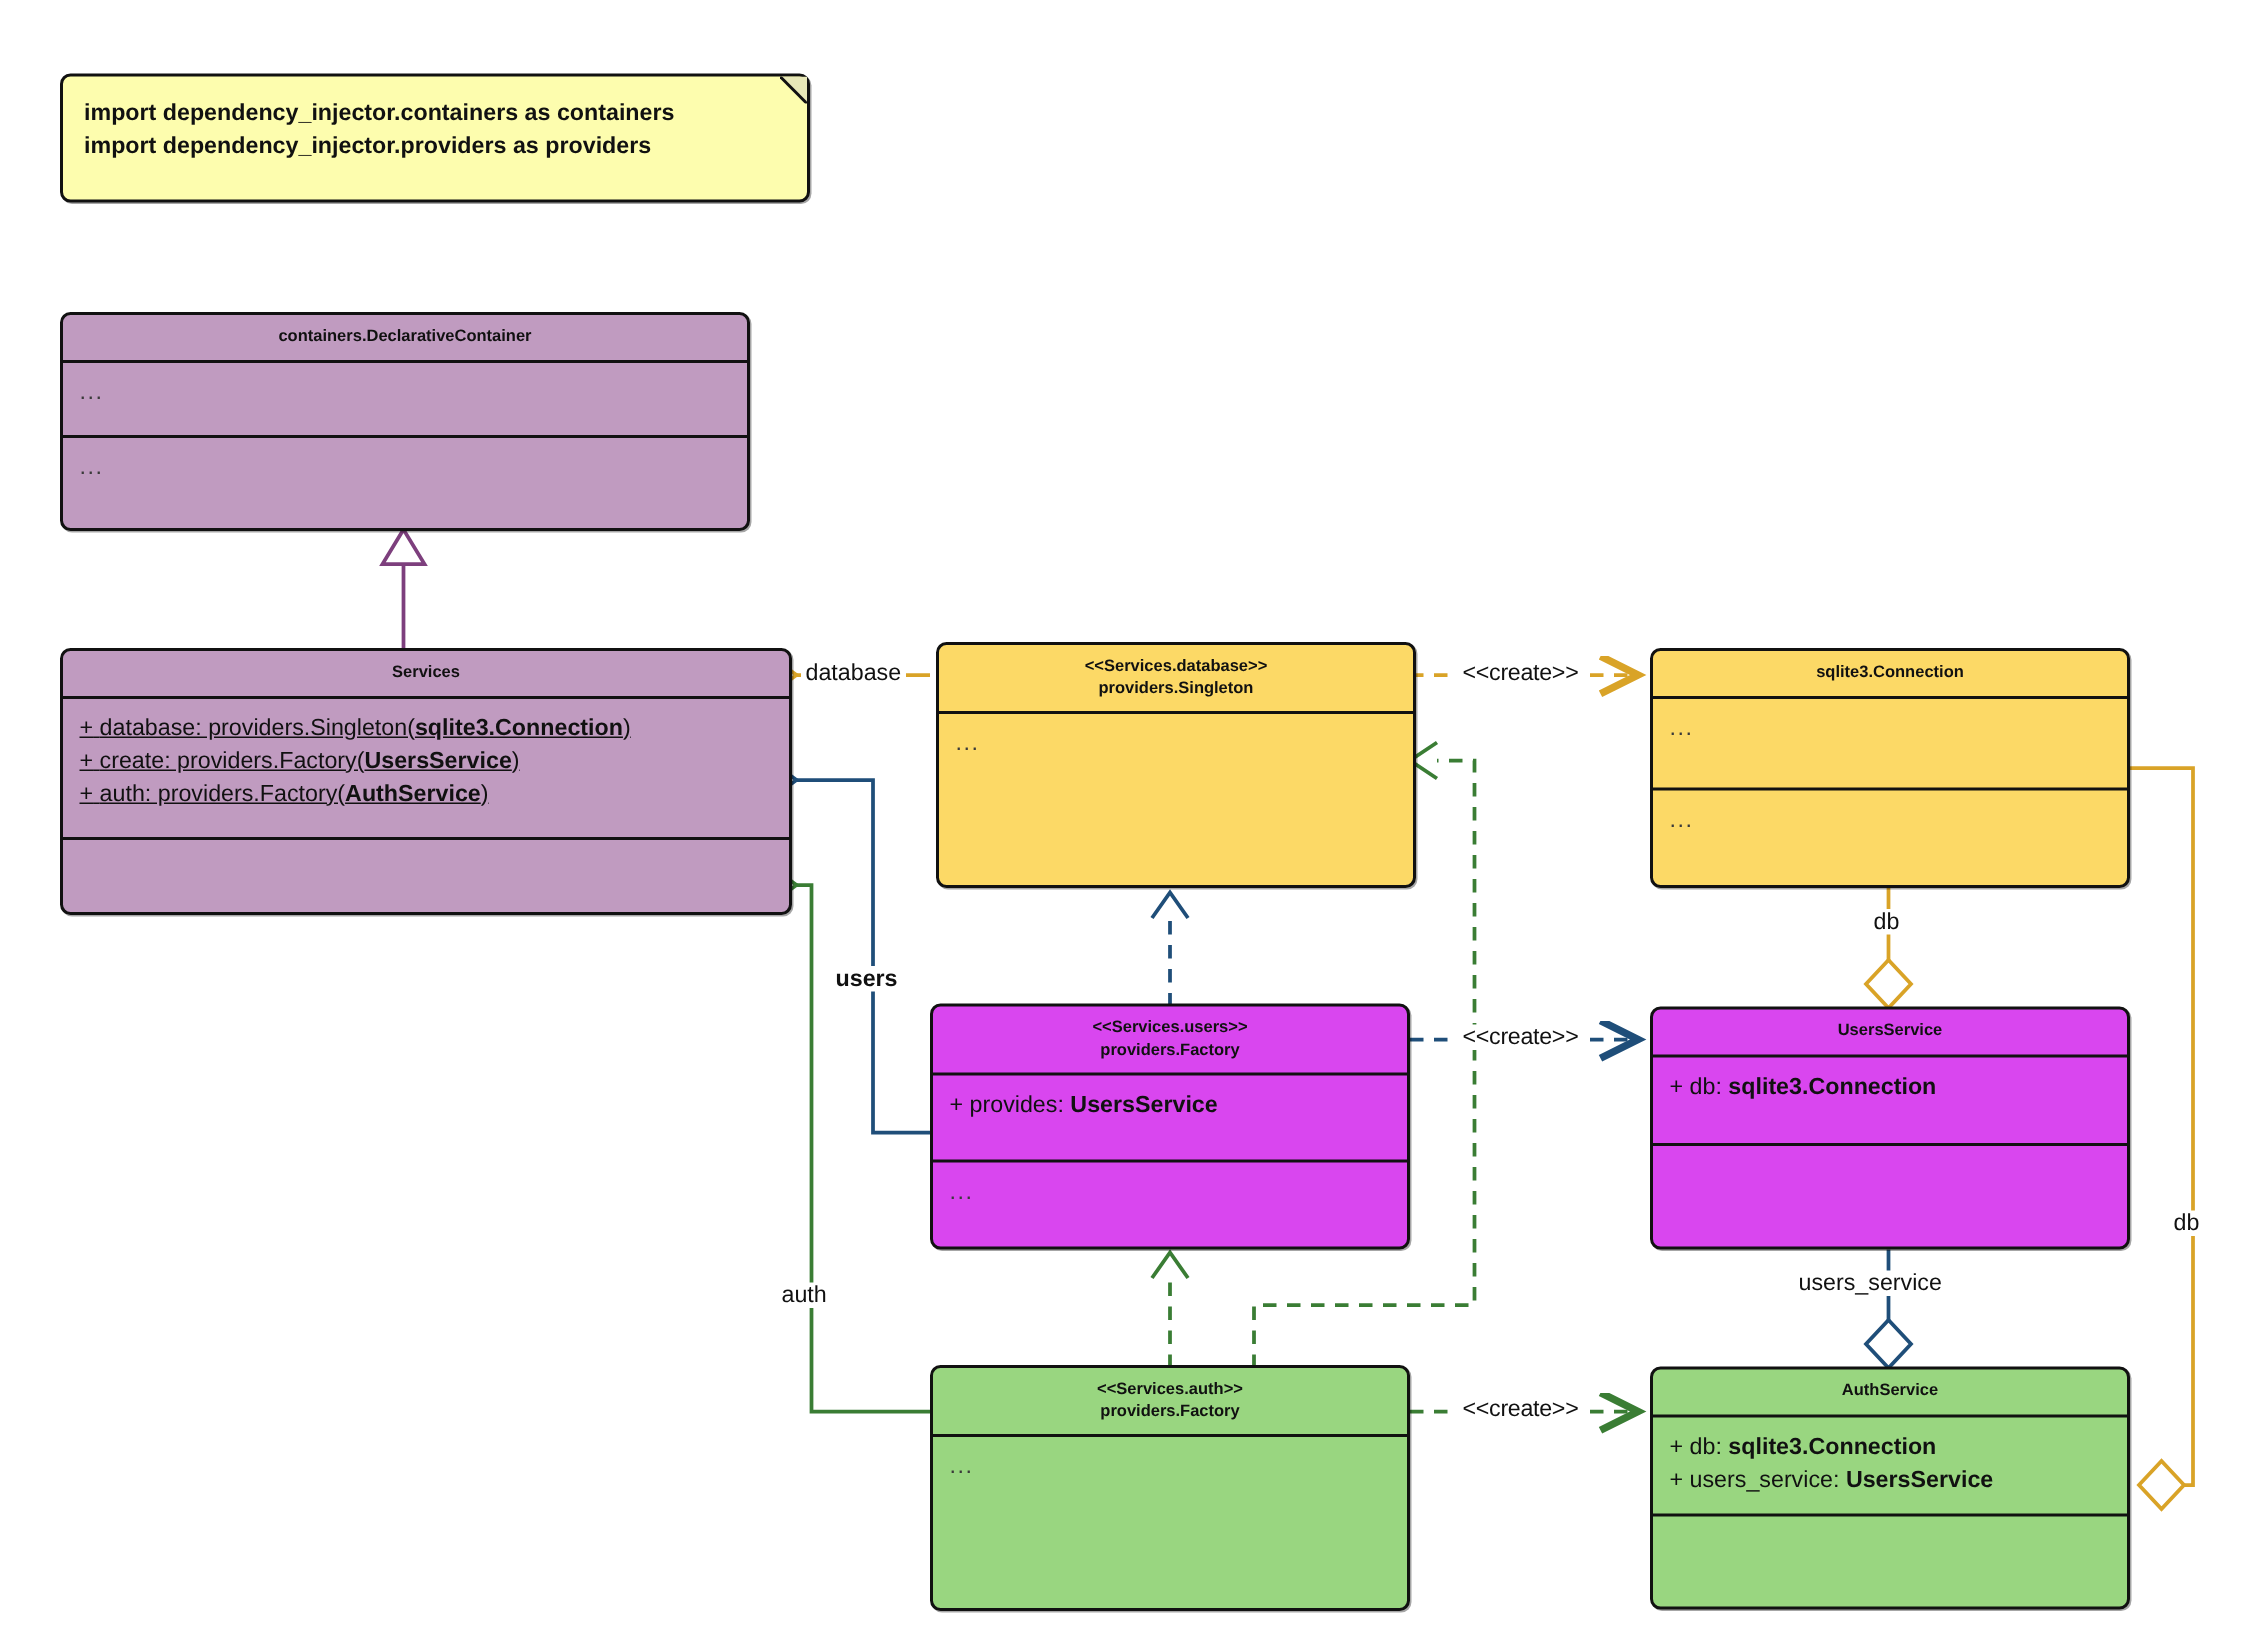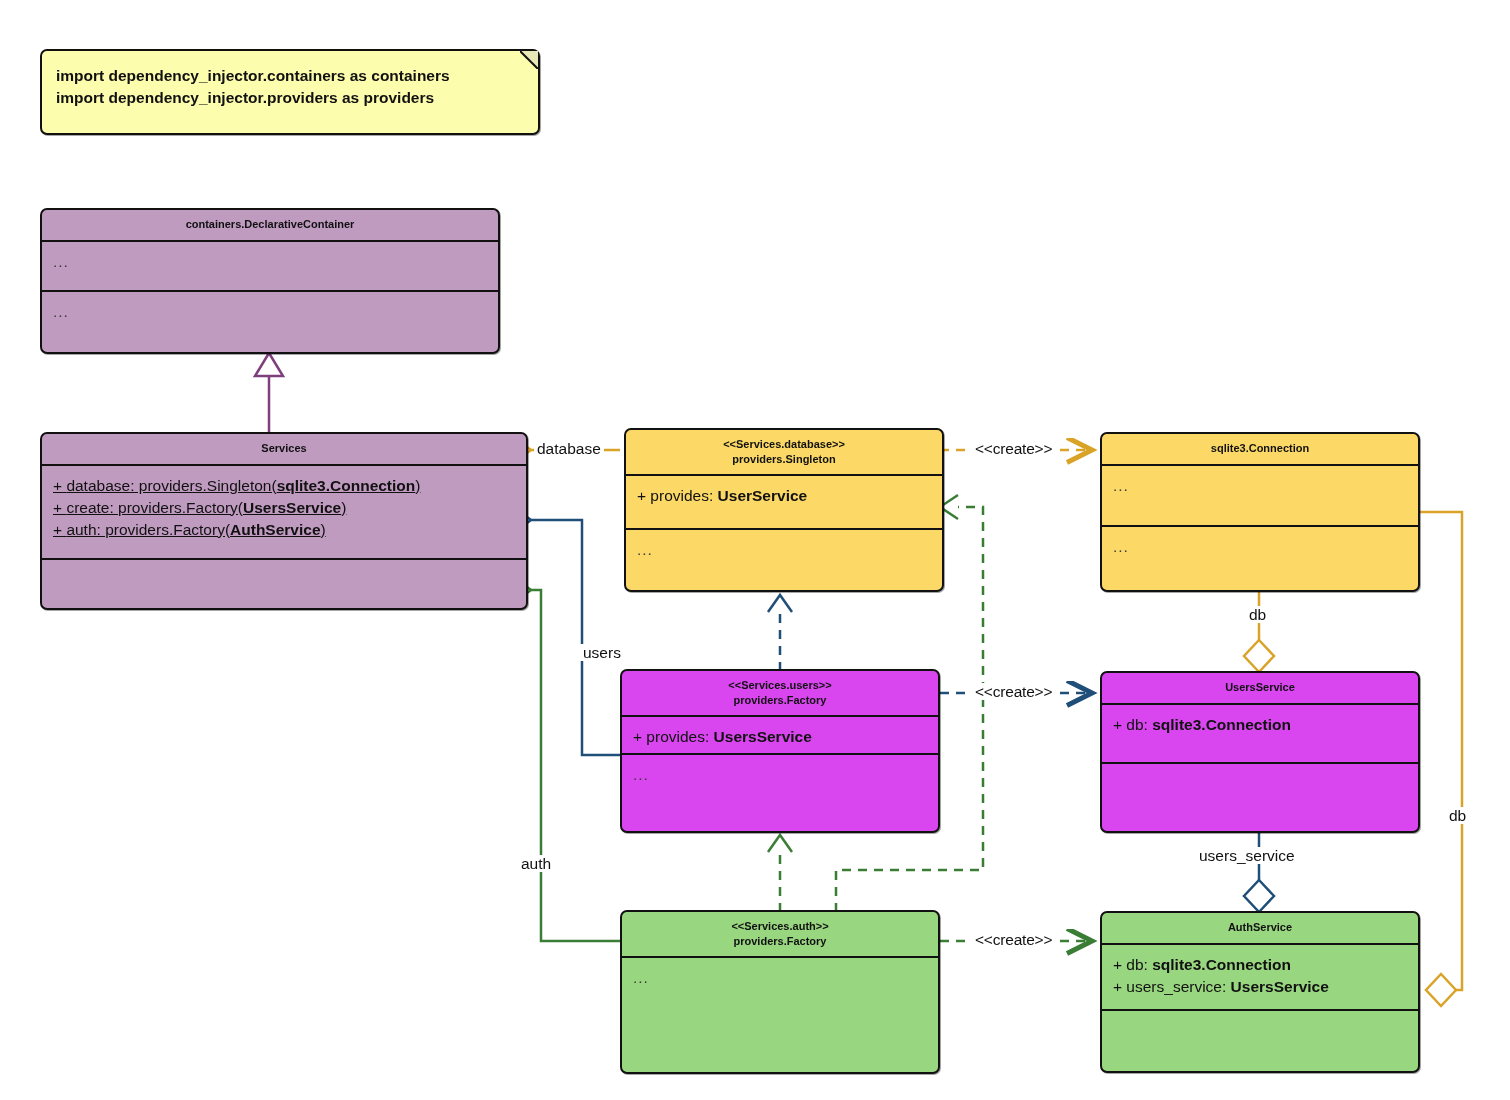--- a/index.html
+++ b/index.html
@@ -228,36 +228,31 @@
     <div class="uml-sec" style="height:44px;">
       <span></span>
     </div>
   </div>
 
   <div class="uml-class fill-yellow" style="left:624px; top:416px; width:320px; height:164px;">
     <div class="uml-head">
       <div>&lt;&lt;Services.database&gt;&gt;</div>
       <div>providers.Singleton</div>
     </div>
-    <div class="uml-sec" style="height:52px;">
-      <div class="attr">
-        <span>+ provides: </span><b>UserService</b>
-      </div>
-    </div>
     <div class="uml-sec" style="height:50px;">
       <span class="dots">...</span>
     </div>
   </div>
 
   <div class="uml-class fill-blue" style="left:620px; top:657px; width:320px; height:164px;">
     <div class="uml-head">
       <div>&lt;&lt;Services.users&gt;&gt;</div>
       <div>providers.Factory</div>
     </div>
-    <div class="uml-sec" style="height:36px;">
+    <div class="uml-sec" style="height:56px;">
       <div class="attr">
         <span>+ provides: </span><b>UsersService</b>
       </div>
     </div>
     <div class="uml-sec" style="height:50px;">
       <span class="dots">...</span>
     </div>
   </div>
 
   <div class="uml-class fill-green" style="left:620px; top:898px; width:320px; height:164px;">
@@ -302,21 +297,21 @@
         <span>+ users_service: </span><b>UsersService</b>
       </div>
     </div>
     <div class="uml-sec" style="height:50px;">
       <span></span>
     </div>
   </div>
 
   <div class="edge-label" style="left:534px; top:428px;">database</div>
 
-  <div class="edge-label" style="left:580px; top:632px;">users</div>
+  <div class="edge-label" style="left:554px; top:632px;font-weight:bold;">users</div>
 
   <div class="edge-label" style="left:518px; top:843px;">auth</div>
 
   <div class="edge-label stereo" style="left:972px; top:428px;">&lt;&lt;create&gt;&gt;</div>
 
   <div class="edge-label stereo" style="left:972px; top:671px;">&lt;&lt;create&gt;&gt;</div>
 
   <div class="edge-label stereo" style="left:972px; top:919px;">&lt;&lt;create&gt;&gt;</div>
 
   <div class="edge-label" style="left:1246px; top:594px;">db</div>

